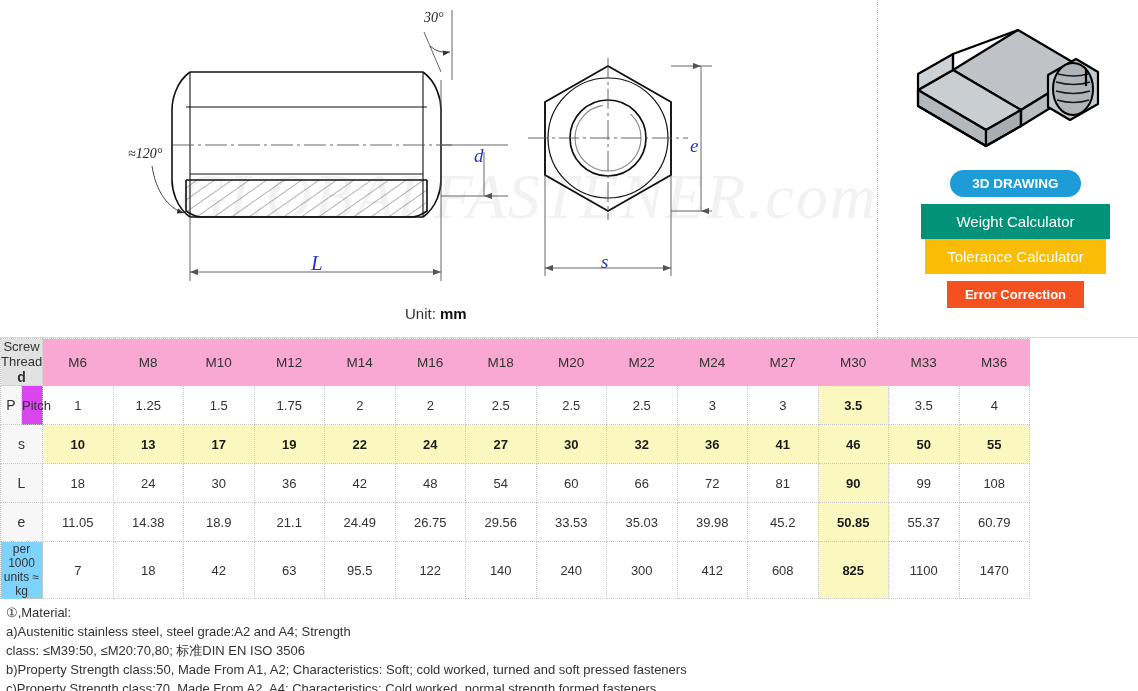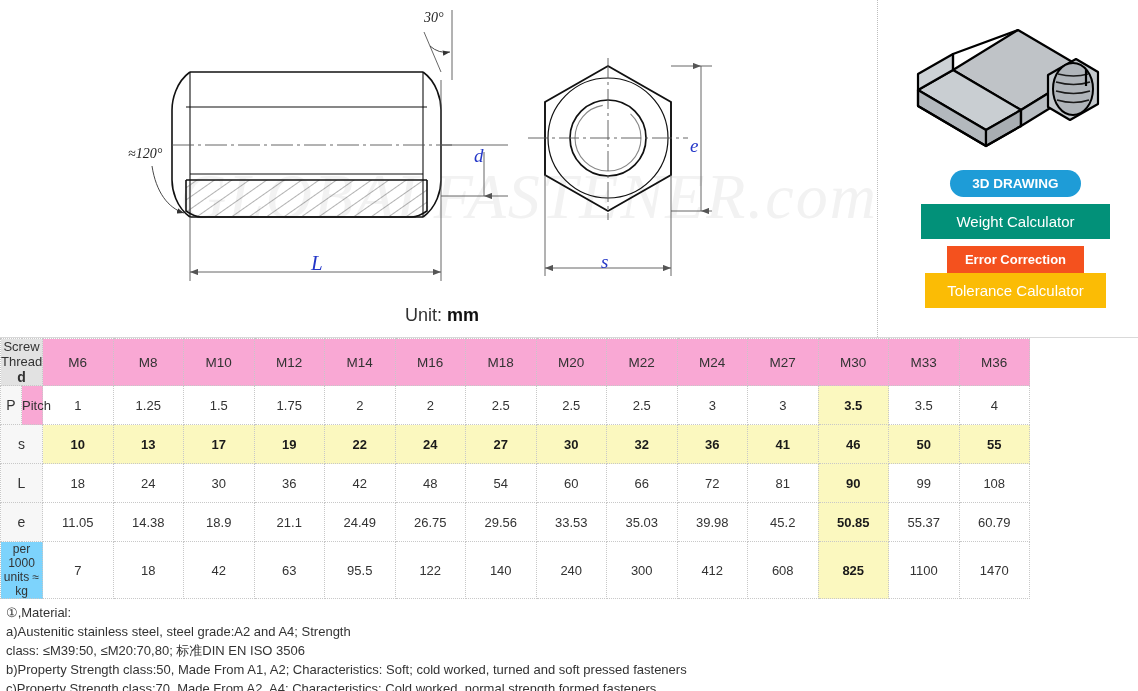--- a/index.html
+++ b/index.html
@@ -38,21 +38,21 @@
     color:#f2f2f2;
     letter-spacing:2px;
     white-space:nowrap;
     pointer-events:none;
     z-index:0;
   }
   .drawing-svg{position:absolute;left:0;top:0;z-index:1;}
   .unit-label{
     position:absolute;
     left:405px; top:305px;
-    font-size:18px;
+    font-size:15px;
     color:#333;
     z-index:2;
   }
   .unit-label b{color:#111;}
 
   
   .side-pane{
     position:relative;
     width:259px;
     height:337px;
@@ -88,21 +88,20 @@
     border-radius:16px;
     padding:6px 22px;
     font-size:13.5px;
     font-weight:bold;
     margin-bottom:7px;
   }
   .btn-weight{
     background:#029179;
     padding:9px 35px;
     font-size:15px;
-    margin-bottom:7px;
   }
   .btn-tolerance{
     background:#fbbc05;
     padding:9px 22px;
     font-size:15px;
     margin-bottom:7px;
   }
   .btn-error{
     background:#f4511e;
     padding:6px 18px;
@@ -147,21 +146,21 @@
     font-size:14px;
     color:#222;
   }
   .rowlabel-small{
     background:#7dd3fc;
     font-weight:bold;
     font-size:12px;
     color:#222;
   }
   .rowlabel-plain{
-    background:#f9a8d4;
+    background:#d946ef;
     font-weight:normal;
     font-size:13px;
     color:#444;
   }
   .p-cell{
     background:#f7f7f7;
     font-weight:bold;
     font-size:14px;
     color:#222;
     width:36px;
@@ -330,22 +329,22 @@
         <g stroke="#000" stroke-width="2.2" fill="none" stroke-linejoin="round">
           <path d="M55,52 L55,36 L120,12"></path>
           <path d="M20,72 L20,88 L88,128 L123,108 L123,92"></path>
           <path d="M188,52 L188,68"></path>
         </g>
       </svg>
 
       <div class="btn-stack">
         <button class="btn btn-3d">3D DRAWING</button>
         <button class="btn btn-weight">Weight Calculator</button>
+        <button class="btn btn-tolerance">Tolerance Calculator</button>
         <button class="btn btn-error">Error Correction</button>
-        <button class="btn btn-tolerance">Tolerance Calculator</button>
       </div>
     </div>
   </div>
 
   <table class="spec-table">
     <thead>
       <tr>
         <th class="hdr-thread" colspan="2">
           <span>Screw Thread</span>
           <span class="d-sym">d</span>

